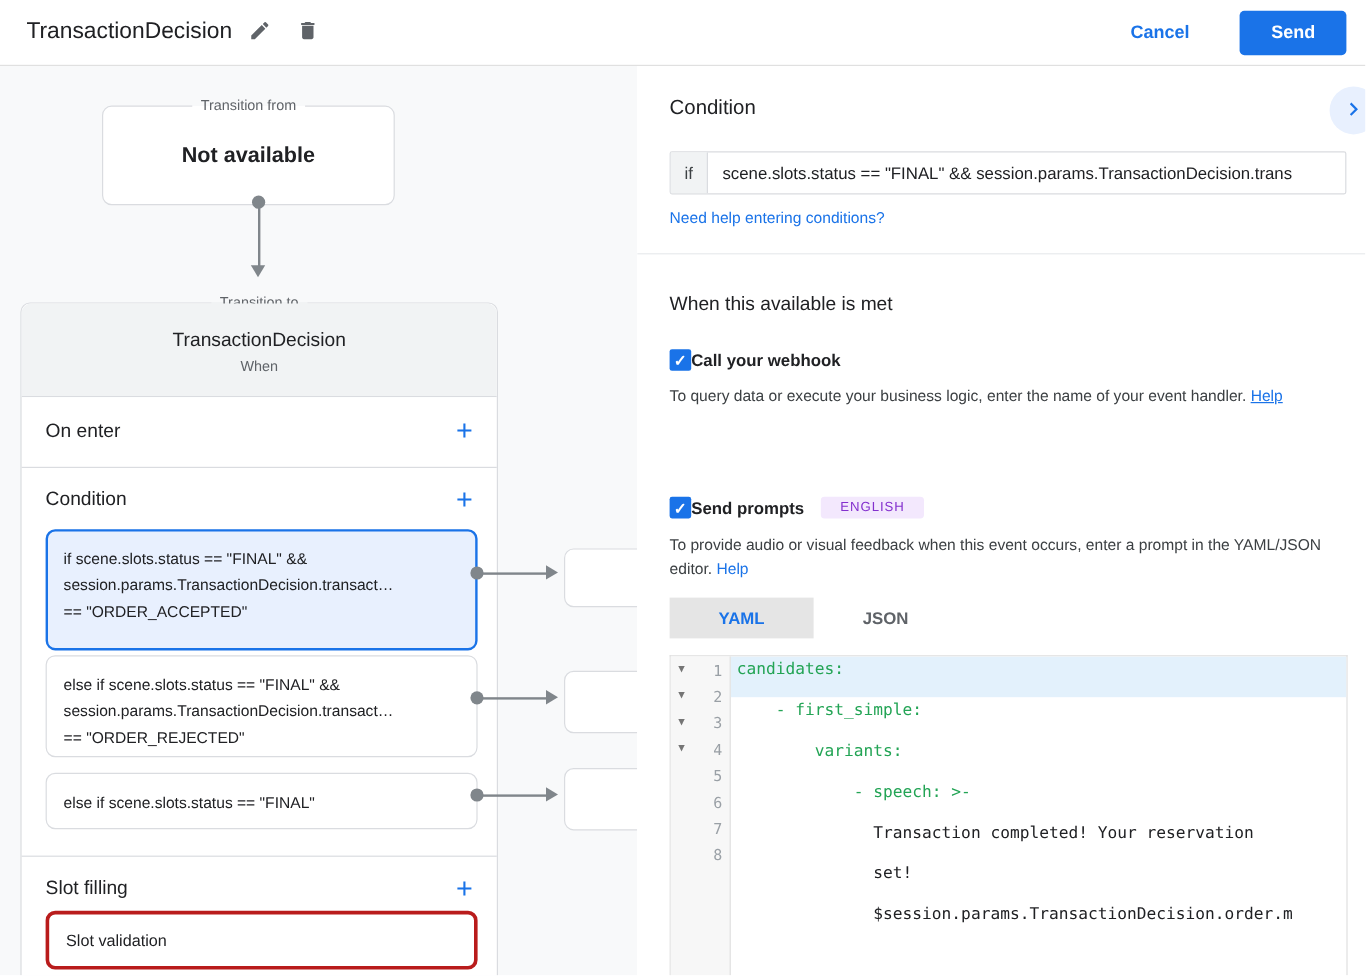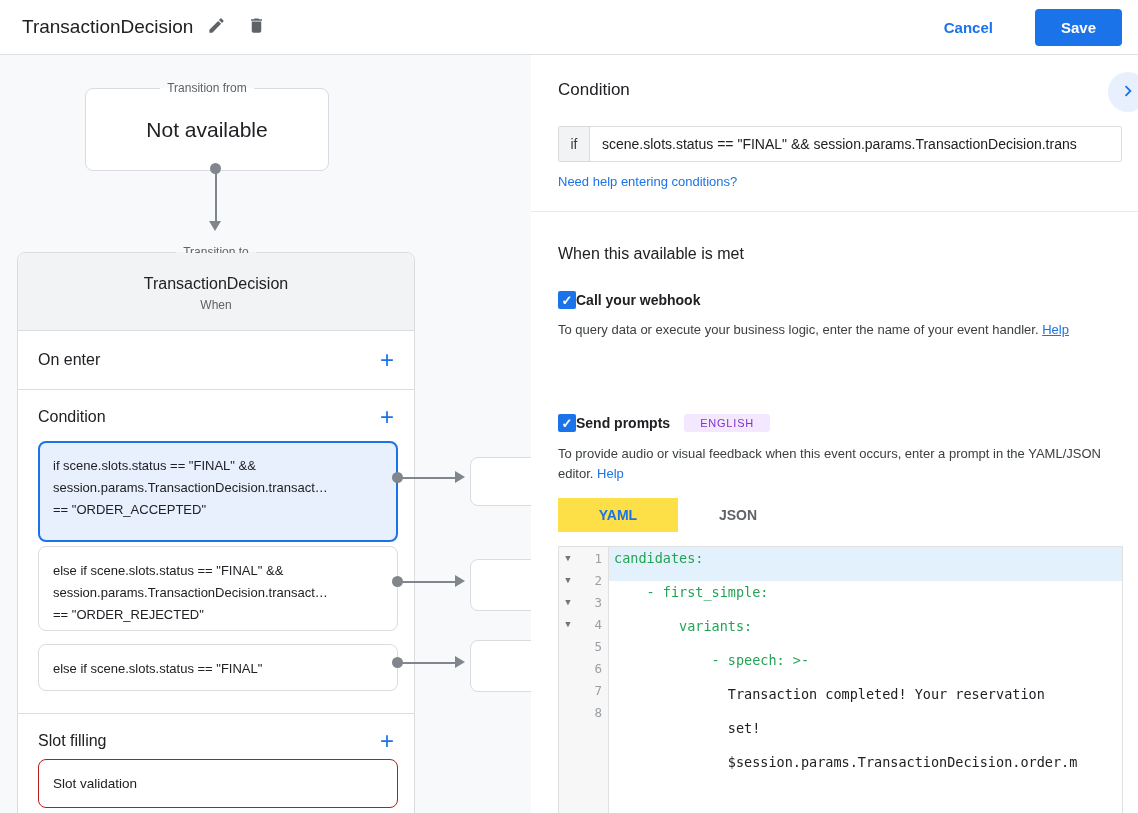--- a/index.html
+++ b/index.html
@@ -29,21 +29,21 @@
 
   
   .tbox { position:absolute; background:#fff; border:1px solid #dadce0; border-radius:8px; }
   .tlegend { position:absolute; top:-8px; left:50%; transform:translateX(-50%);
     font-size:12px; color:#5f6368; padding:0 7px; white-space:nowrap; }
   .leg-white { background:linear-gradient(to bottom,#f8f9fa 50%,#ffffff 50%); }
   .leg-gray  { background:linear-gradient(to bottom,#f8f9fa 50%,#f1f3f4 50%); }
 
   .from-box { left:85px; top:33px; width:244px; height:83px; }
   .from-content { width:100%; height:100%; display:flex; align-items:center; justify-content:center;
-    font-size:21px; color:#202124; }
+    font-size:18px; color:#202124;font-weight:bold; }
 
   .v-dot { position:absolute; left:210px; top:108px; width:11px; height:11px; border-radius:50%; background:#80868b; }
   .v-line { position:absolute; left:214.5px; top:115px; width:2px; height:52px; background:#80868b; }
   .v-arrow { position:absolute; left:209px; top:166px; width:0; height:0;
     border-left:6px solid transparent; border-right:6px solid transparent; border-top:10px solid #80868b; }
 
   .to-box { left:17px; top:197px; width:398px; height:660px; }
   .to-header { position:absolute; left:0; top:0; width:100%; height:78px; background:#f1f3f4;
     border-bottom:1px solid #dadce0; border-radius:8px 8px 0 0; text-align:center; }
   .to-title { font-size:16px; color:#202124; margin-top:22px; }
@@ -55,21 +55,21 @@
   .section-label { font-size:16px; color:#202124; }
   .plus-btn { margin-left:auto; color:#1a73e8; font-size:24px; font-weight:300; line-height:20px;
     background:none; border:none; cursor:pointer; font-family:inherit; }
 
   .cond-card { position:absolute; left:20px; width:360px; background:#fff; border:1px solid #dadce0;
     border-radius:8px; padding:13px 14px; cursor:pointer; }
   .cond-card.selected { background:#e8f0fe; border:2px solid #1a73e8; padding:12px 13px; }
   .cond-line { font-size:13px; line-height:22px; color:#202124; white-space:nowrap; overflow:hidden; }
 
   .slot-card { position:absolute; left:20px; width:360px; height:49px; background:#fff;
-    border:1px solid #b91c1c; border-radius:8px; display:flex; align-items:center; padding:0 14px;
+    border:3px solid #b91c1c; border-radius:8px; display:flex; align-items:center; padding:0 14px;
     font-size:13.5px; color:#202124; cursor:pointer; }
 
   .h-dot { position:absolute; width:11px; height:11px; border-radius:50%; background:#80868b; }
   .h-line { position:absolute; height:2px; background:#80868b; }
   .h-arrow { position:absolute; width:0; height:0; border-top:6px solid transparent;
     border-bottom:6px solid transparent; border-left:10px solid #80868b; }
   .target-box { position:absolute; left:470px; width:72px; background:#fff; border:1px solid #dadce0;
     border-radius:8px; }
 
   
@@ -104,21 +104,21 @@
 
   .text-input { position:absolute; left:27px; width:564px; height:37px; border:1px solid #dadce0;
     border-radius:2px; background:#fff; display:flex; align-items:center; padding:0 13px;
     font-size:14px; color:#202124; cursor:text; }
   .caret { display:inline-block; width:1.5px; height:17px; background:#202124; margin-left:1px; }
 
   .tabs { position:absolute; left:27px; top:443px; display:flex; }
   .tab { width:120px; height:34px; display:flex; align-items:center; justify-content:center;
     font-size:14px; font-weight:700; color:#5f6368; cursor:pointer; border:none; background:transparent;
     font-family:inherit; }
-  .tab.active { background:#fde047; color:#1a73e8; }
+  .tab.active { background:#e5e5e5; color:#1a73e8; }
 
   
   .editor { position:absolute; left:27px; top:491px; width:565px; height:280px;
     border:1px solid #e0e0e0; border-bottom:none; display:flex; background:#fff;
     font-family:"DejaVu Sans Mono", monospace; }
   .gutter { width:50px; background:#f7f7f7; border-right:1px solid #e0e0e0; flex:none; }
   .g-row { height:22px; display:flex; align-items:center; }
   .g-fold { width:18px; text-align:center; font-size:9px; color:#757575; }
   .g-num { flex:1; text-align:right; padding-right:6px; font-size:12.5px; color:#9aa0a6; }
   .code { flex:1; overflow:hidden; }
@@ -143,21 +143,21 @@
     </button>
     <button class="icon-btn">
       <span>
         <svg width="19" height="19" viewBox="0 0 24 24">
             <path d="M6 19c0 1.1.9 2 2 2h8c1.1 0 2-.9 2-2V7H6v12zM19 4h-3.5l-1-1h-5l-1 1H5v2h14V4z"></path>
           </svg>
       </span>
     </button>
     <div class="topbar-right">
       <button class="cancel-btn">Cancel</button>
-      <button class="save-btn">Save</button>
+      <button class="save-btn">Send</button>
     </div>
   </div>
 
   <div class="left-panel">
 
     <div class="tbox from-box">
       <span class="tlegend leg-white">Transition from</span>
       <div class="from-content">Not available</div>
     </div>
 

